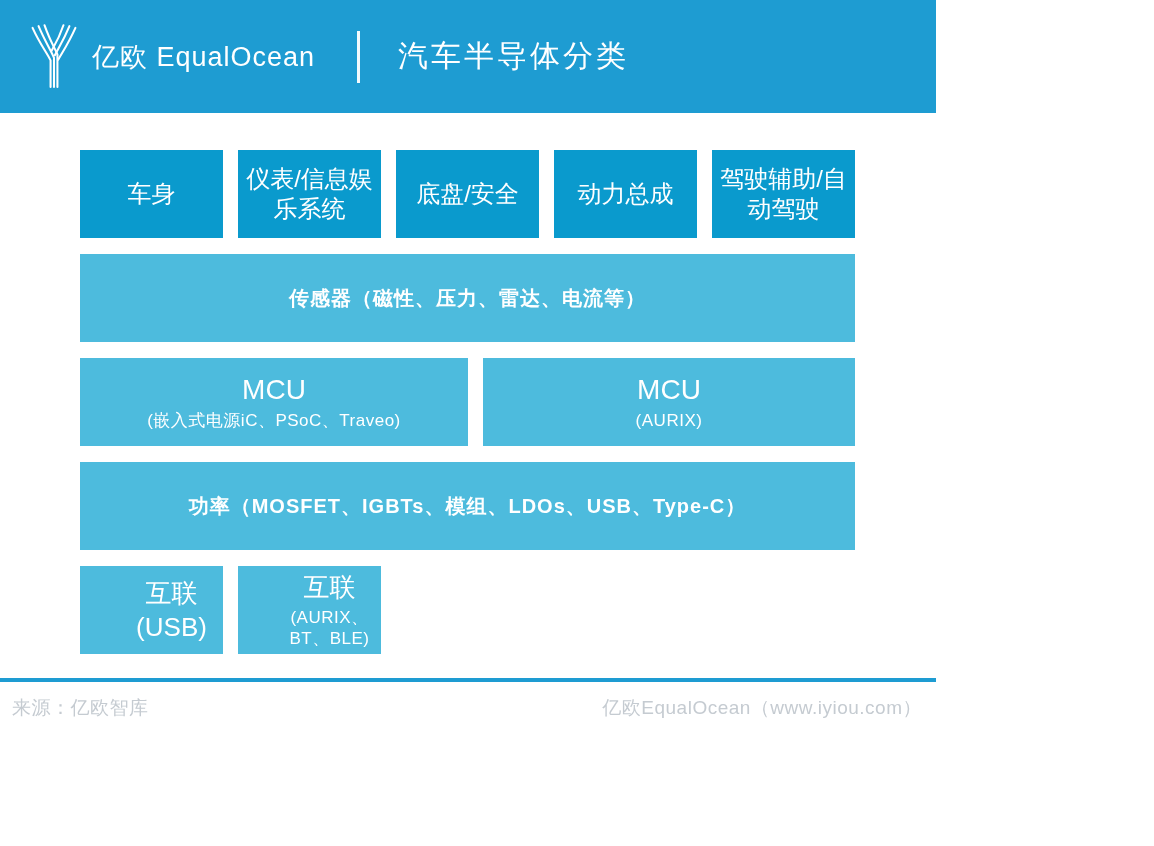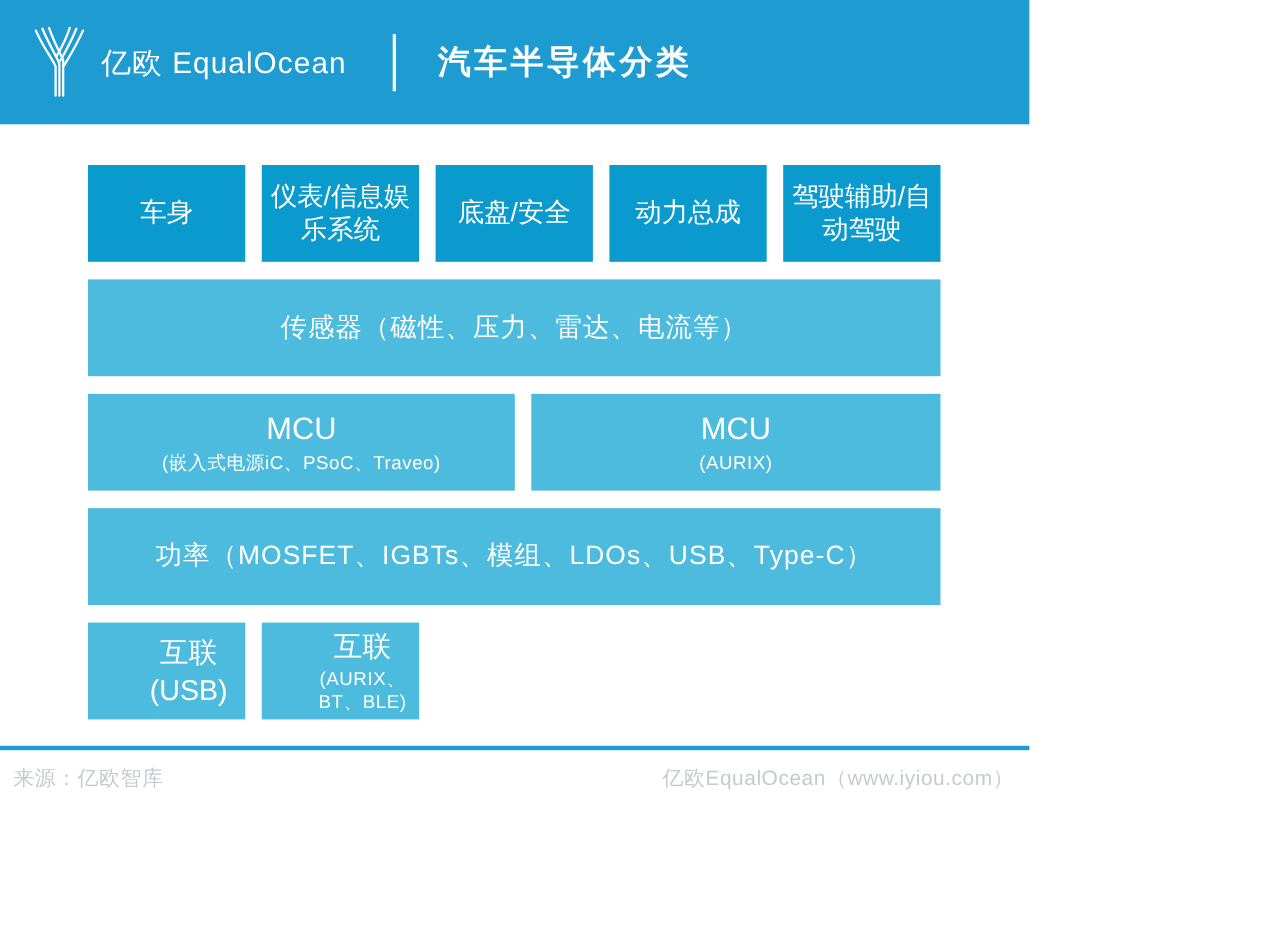--- a/index.html
+++ b/index.html
@@ -32,21 +32,21 @@
     white-space: nowrap;
   }
   .header-divider {
     width: 3px;
     height: 52px;
     background: rgba(255,255,255,0.95);
     margin: 0 38px 0 42px;
   }
   .page-title {
     font-size: 30px;
-    font-weight: 700;
+    font-weight: 400;
     letter-spacing: 3px;
     white-space: nowrap;
   }
 
   
   .diagram {
     margin-top: 37px;
     padding: 0 81px 0 80px;
     display: flex;
     flex-direction: column;
@@ -61,21 +61,21 @@
     align-items: center;
     justify-content: center;
     text-align: center;
     line-height: 1.25;
     padding: 0 8px;
   }
   .box.dark  { background: #0a9acd; }
   .box.light { background: #4dbbdd; }
 
   .cat-box { flex: 1 1 0; font-size: 24px; }
-  .wide-box { flex: 1 1 0; font-size: 24px; letter-spacing: 1px; }
+  .wide-box { flex: 1 1 0; font-size: 20px; letter-spacing: 1px; font-weight: bold; }
 
   .span2 { width: 388px; flex: 0 0 auto; }
   .span3 { flex: 1 1 0; }
   .col1  { width: calc((100% - 60px) / 5); flex: 0 0 auto; padding-left: 48px; }
 
   .box-title-lg { font-size: 28px; }
   .box-title    { font-size: 26px; }
   .box-sub-lg   { font-size: 26px; margin-top: 2px; }
   .box-sub      { font-size: 17px; margin-top: 3px; letter-spacing: 0.5px; }
 

